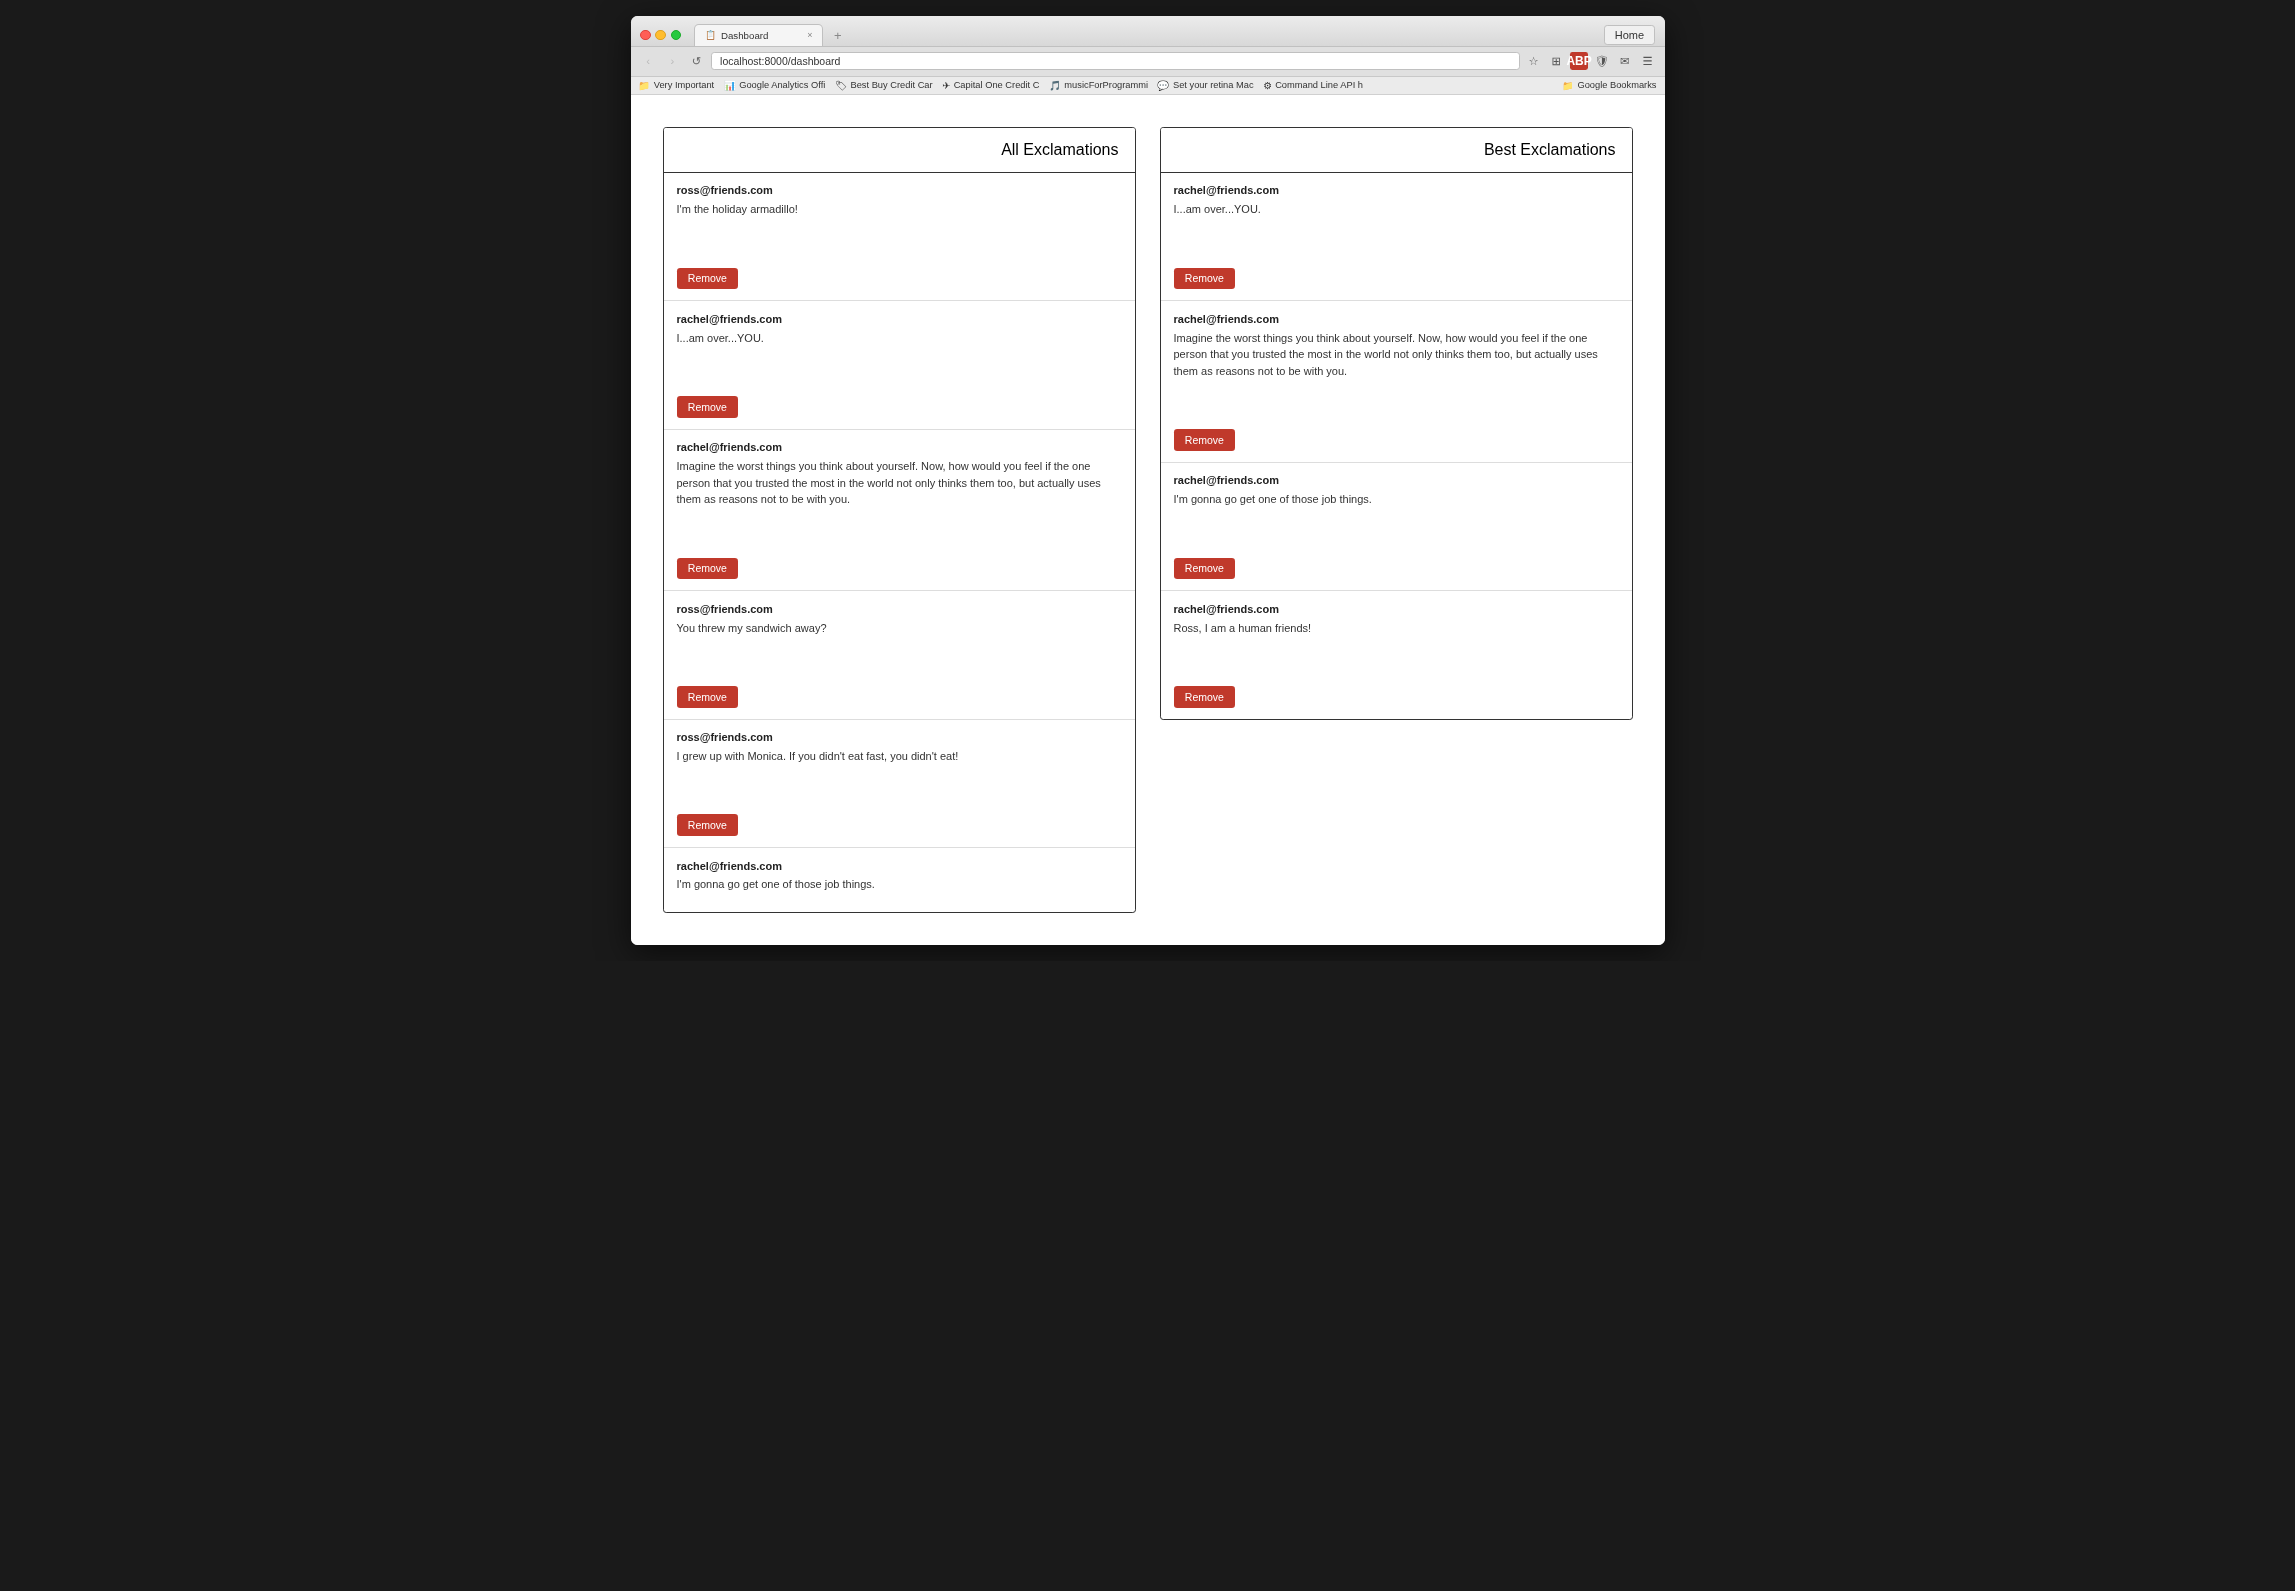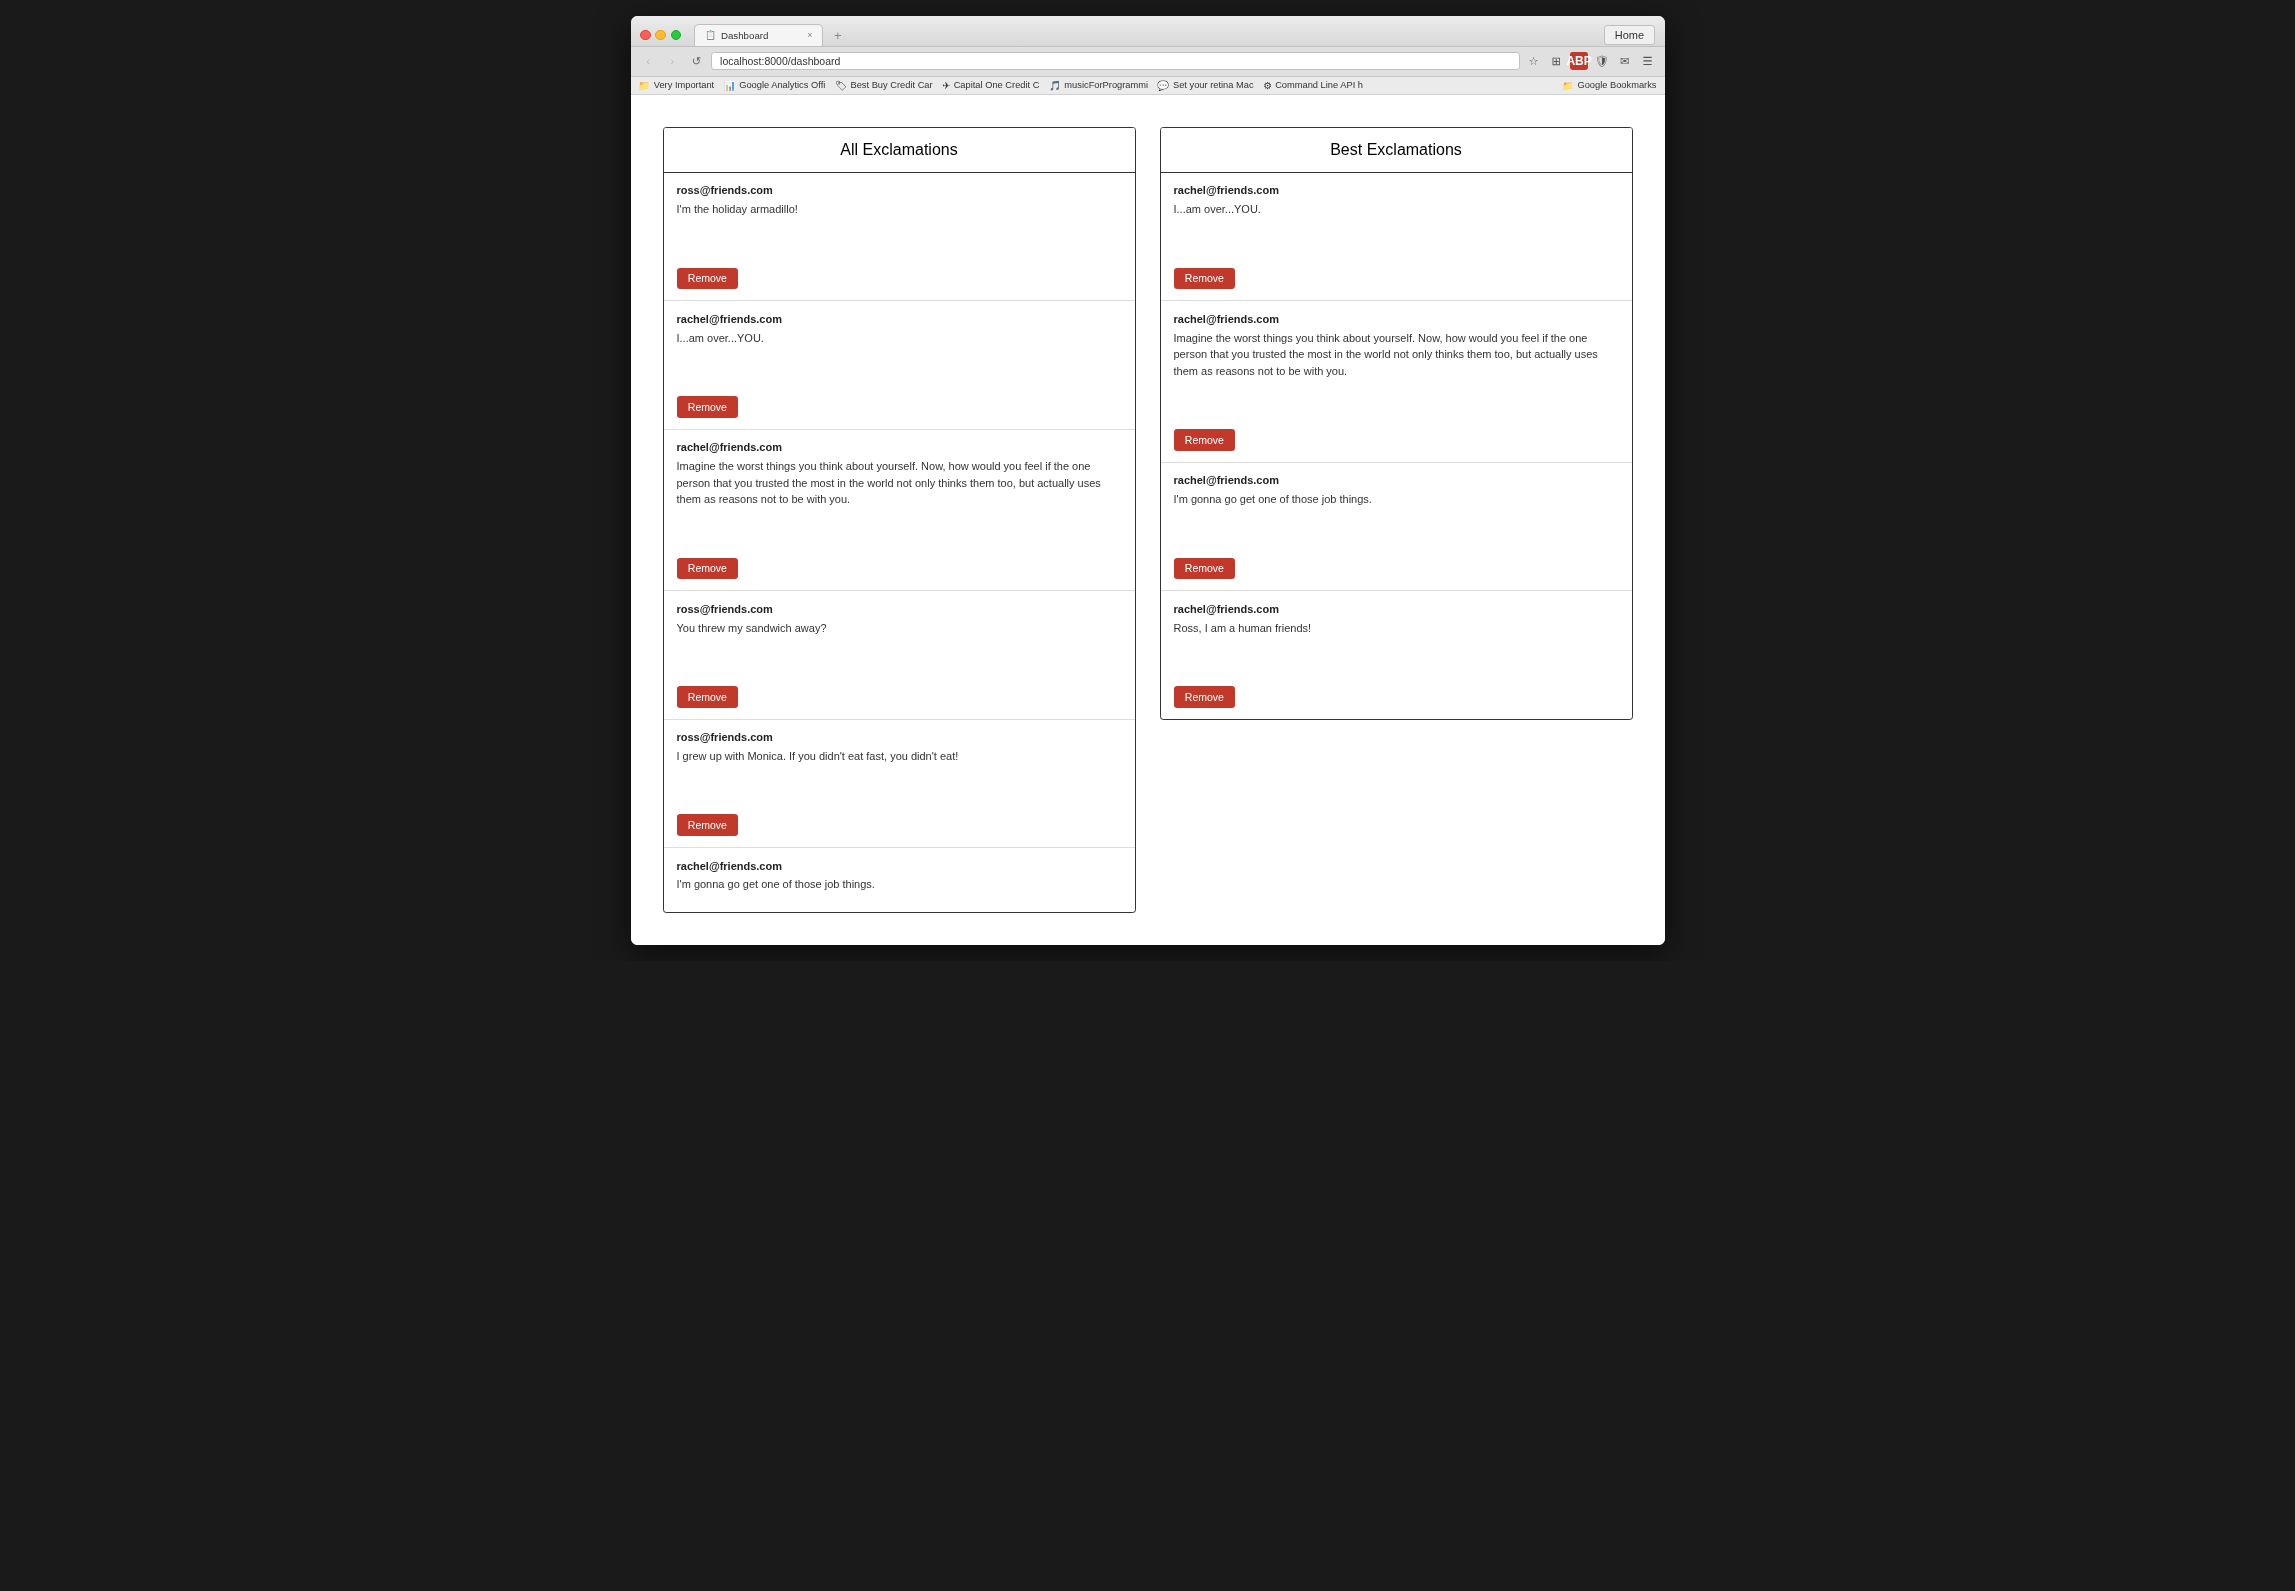--- a/index.html
+++ b/index.html
@@ -200,21 +200,21 @@
     }
 
     .column {
       flex: 1;
       border: 1.6px solid #333;
       border-radius: 3.2px;
       overflow: hidden;
     }
 
     .column-header {
-      text-align: center;
+      text-align: right;
       font-size: 16px;
       font-weight: 400;
       padding: 13px 16px;
       border-bottom: 1.6px solid #333;
       background: white;
     }
 
     .exclamation-item {
       padding: 11.3px 13px;
       border-bottom: 0.8px solid #ddd;

